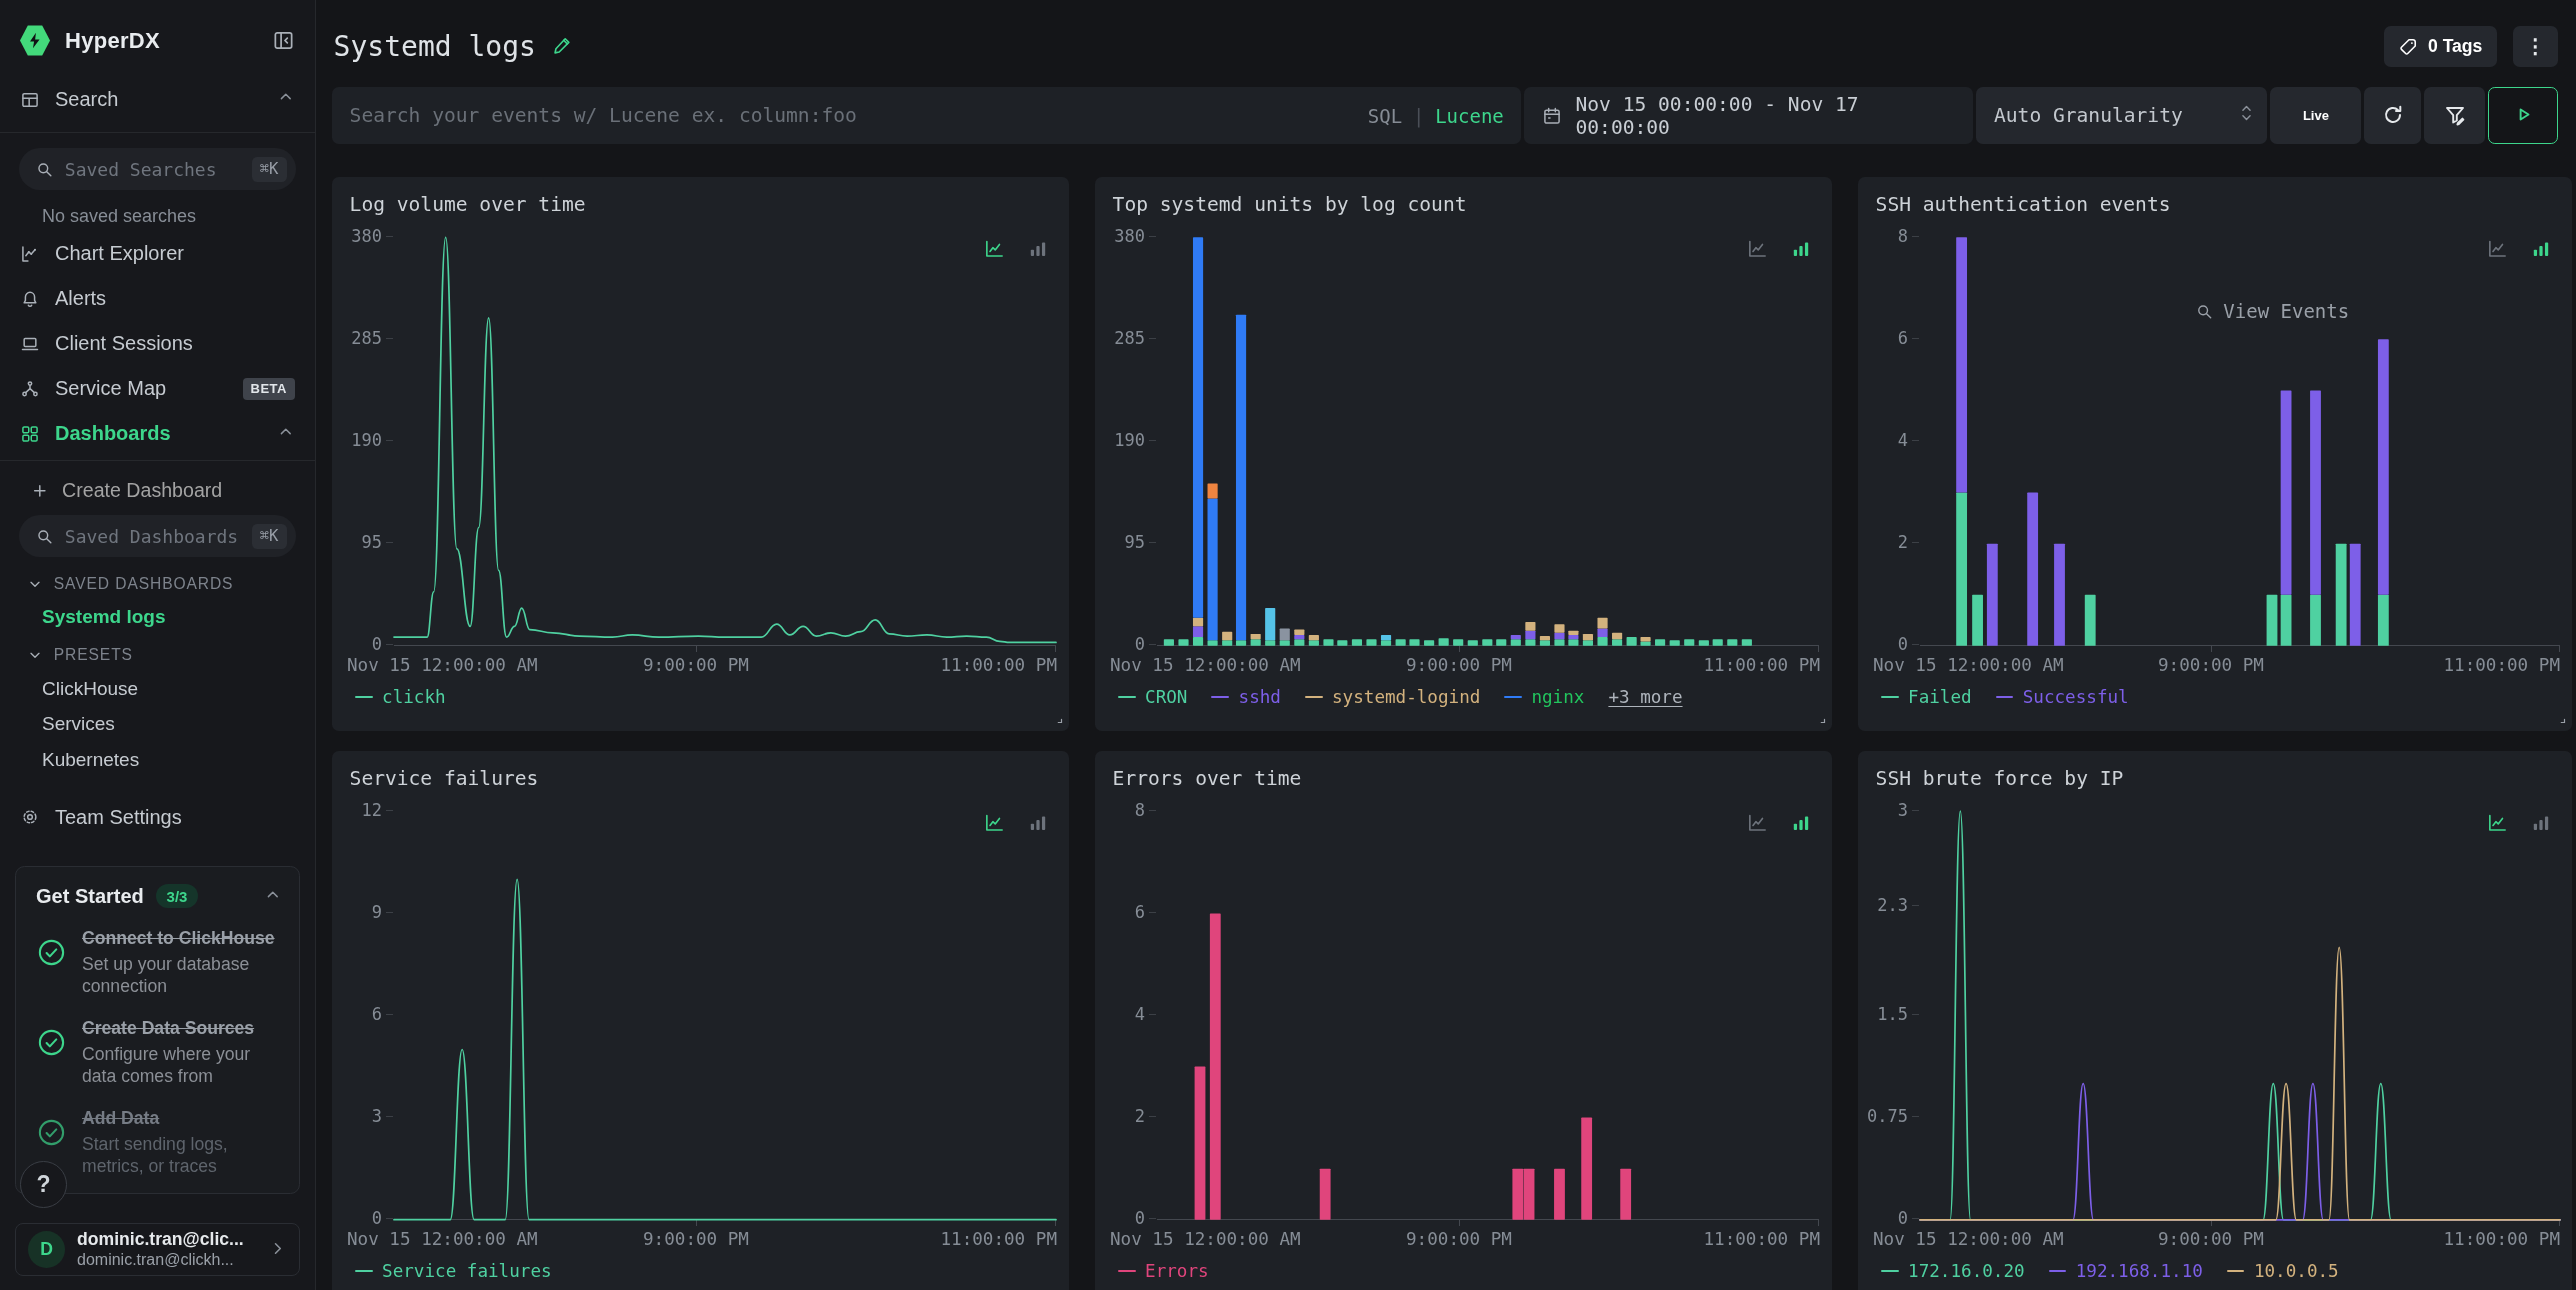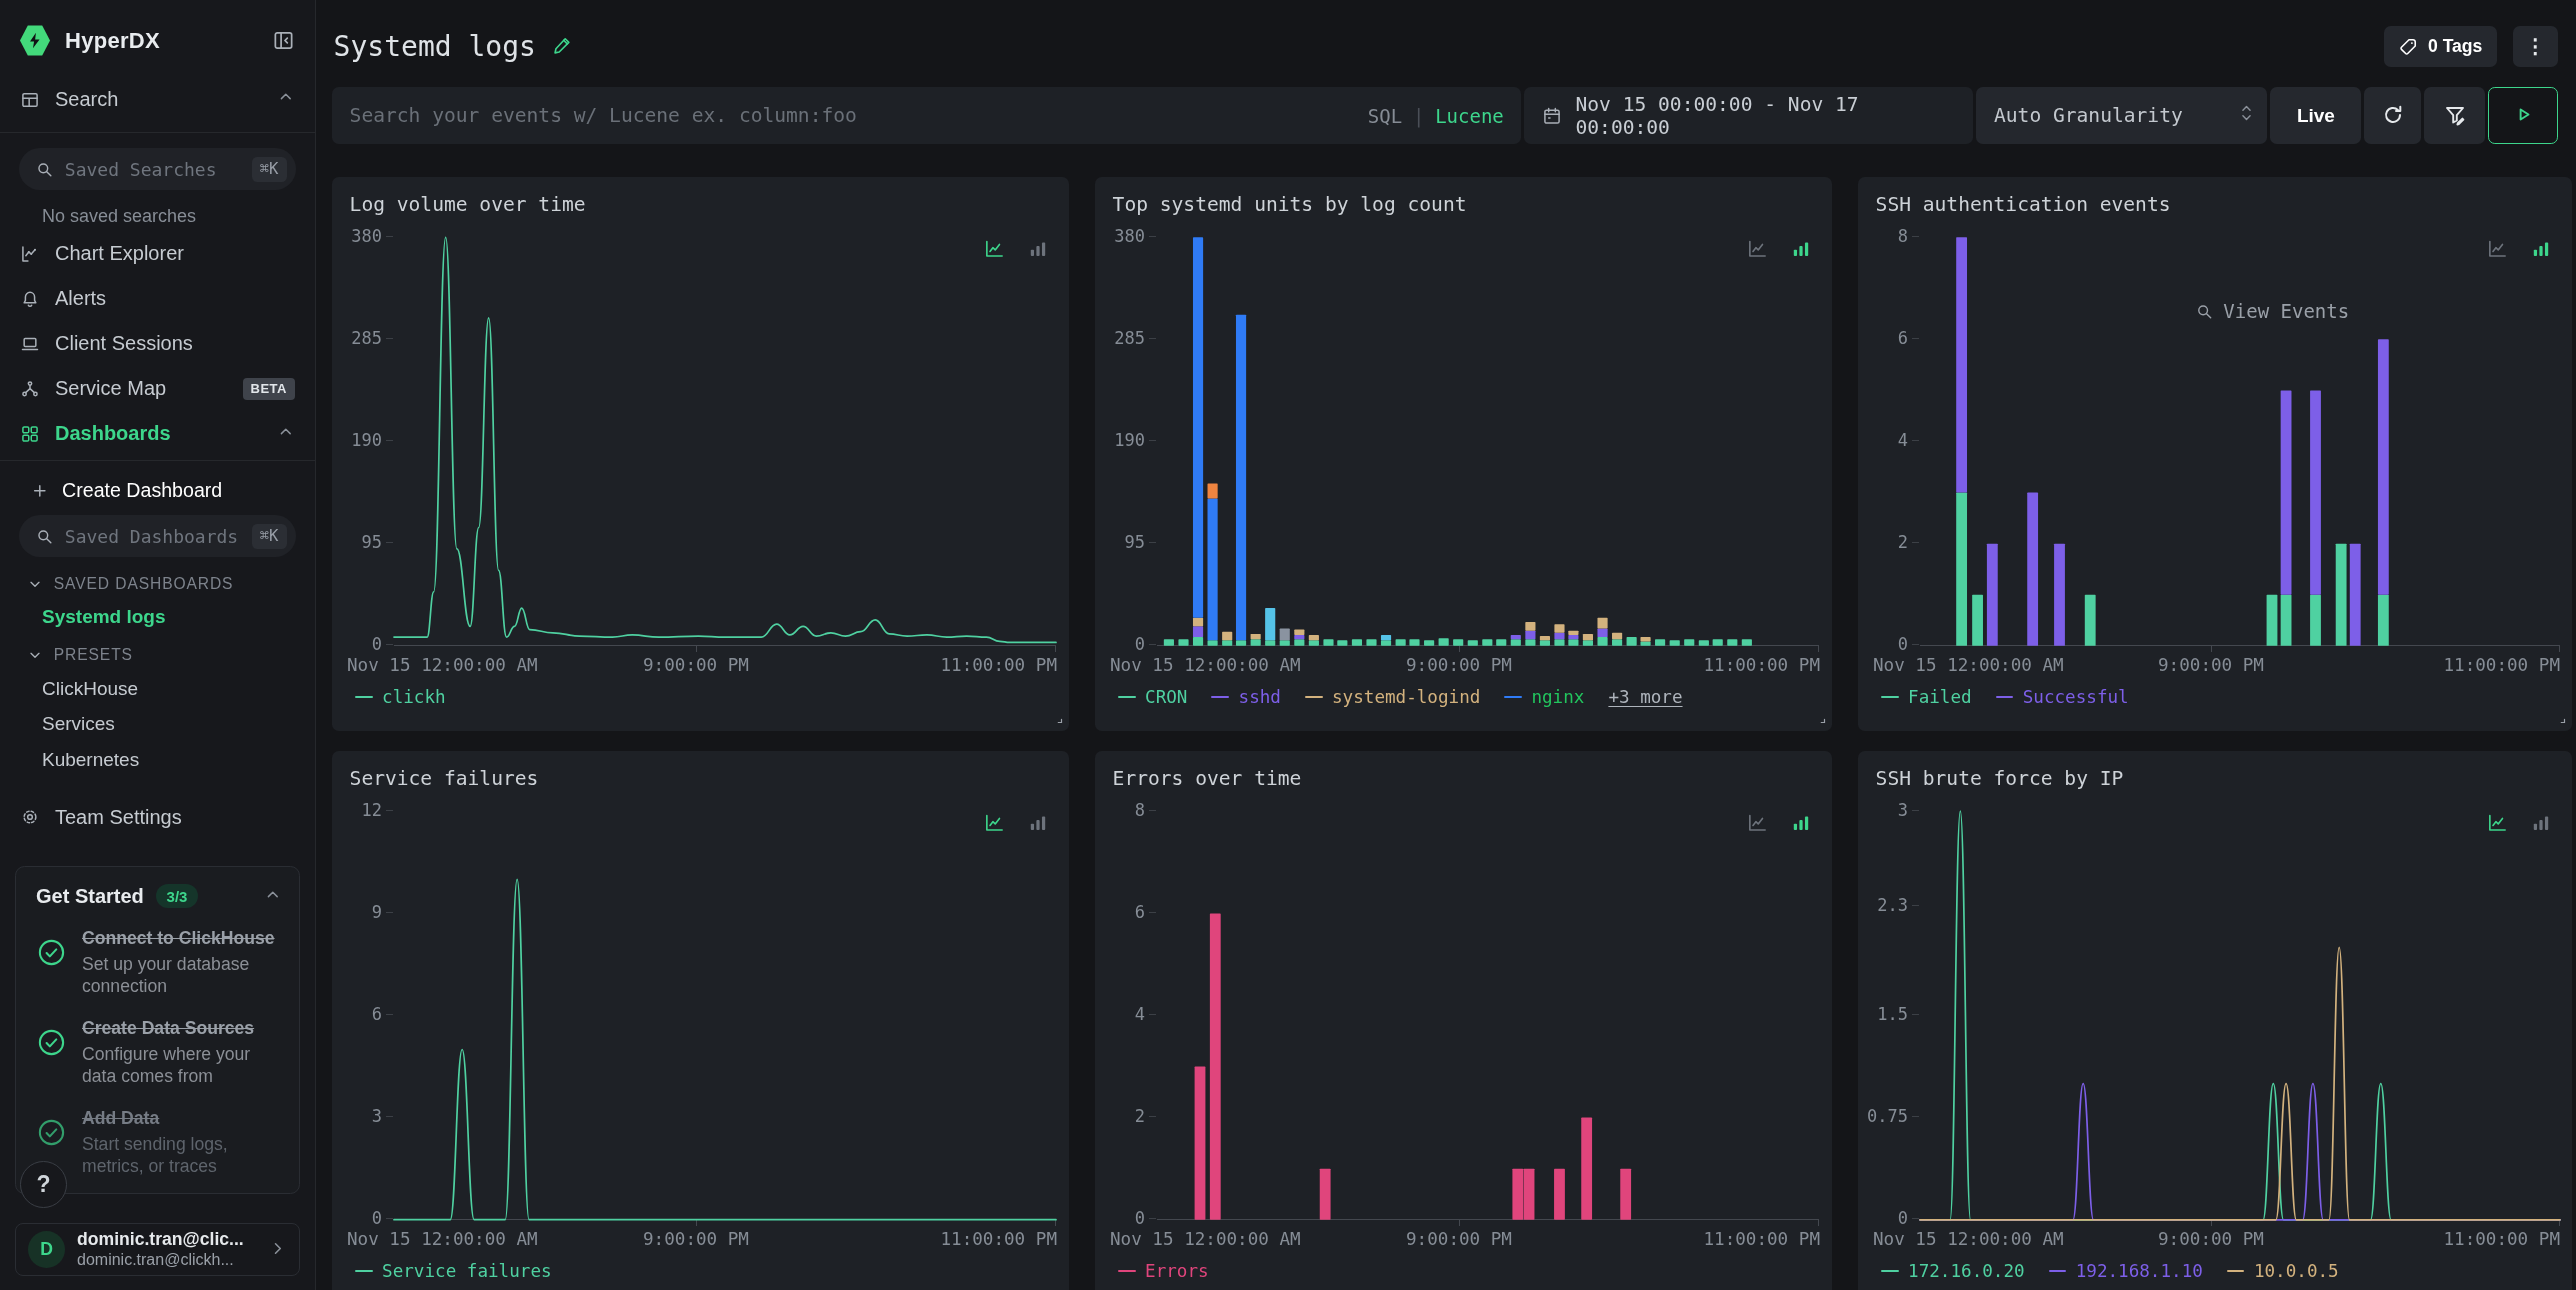--- a/index.html
+++ b/index.html
@@ -21,21 +21,21 @@
   .nav-row.active { color:#3dd68c; }
   .nav-row.active .icon { color:#3dd68c; }
   .divider { height:0.7px; background:#26282c; margin-top:9.5px; }
   .pill { margin:16px 19px 0 19px; height:42px; background:#202227; border-radius:676px; display:flex; align-items:center;
           gap:10.8px; padding:0 9.5px 0 16px; color:#6f757e; }
   .pill .ph { font-size:18px; flex:1; font-family:"DejaVu Sans Mono",monospace; }
   .kbd { background:#2b2e34; color:#979da6; border-radius:5.4px; padding:3.4px 8px; font-size:15.6px; font-family:"DejaVu Sans Mono",monospace; }
   .muted-note { color:#878d96; font-size:18px; padding:16px 0 4px 42px; }
   .badge-beta { margin-left:auto; background:#3f434b; color:#e2e6ea; font-size:13px; font-weight:bold; letter-spacing:0.5px;
                 border-radius:4px; padding:3.4px 8px; }
-  .create-row { display:flex; align-items:center; gap:13.5px; padding:15px 20px 0 31px; font-size:19.6px; color:#ffffff; height:45px; cursor:pointer; }
+  .create-row { display:flex; align-items:center; gap:13.5px; padding:15px 20px 0 31px; font-size:19.6px; color:#a3a3a3; height:45px; cursor:pointer; }
   .sec-head { display:flex; align-items:center; gap:10.8px; padding:17.6px 20px 0 27px; font-size:15.6px; letter-spacing:0.9px; color:#7d838c; }
   .sec-item { padding:13.5px 20px 0 42px; font-size:19px; color:#c6cbd1; cursor:pointer; }
   .sec-item.active { color:#3dd68c; font-weight:bold; }
   .team-row { margin-top:24px; }
 
   .gs-card { margin:26px 15px 0 15px; border:0.7px solid #2a2d33; background:#1a1c20; border-radius:9.5px; padding:17.6px 17.6px 15px 20px; }
   .gs-head { display:flex; align-items:center; gap:12px; }
   .gs-title { font-size:20px; font-weight:bold; color:#e8ebee; }
   .gs-badge { background:#15352a; color:#3dd68c; font-size:15px; font-weight:bold; border-radius:676px; padding:3.4px 10.8px; }
   .gs-head .chev { margin-left:auto; color:#8b919a; }
@@ -73,21 +73,21 @@
   .search-input { flex:1; background:#1e2126; border-radius:6.8px; display:flex; align-items:center; padding:0 17.6px; gap:10.8px; }
   .search-ph { flex:1; font-size:19.6px; color:#6a7078; }
   .sql { font-size:19px; color:#868c95; }
   .bar-sep { font-size:19px; color:#4a4f57; }
   .lucene { font-size:19px; color:#3dd68c; }
   .date-btn { width:449px; background:#1e2126; border-radius:6.8px; display:flex; align-items:center; gap:13.5px;
               padding:0 17.6px; font-size:19.6px; color:#c9ced4; cursor:pointer; }
   .gran-sel { width:291px; background:#24272d; border-radius:6.8px; display:flex; align-items:center;
               padding:0 13.5px 0 17.6px; font-size:19.6px; color:#c3c8ce; cursor:pointer; }
   .gran-sel .chevs { margin-left:auto; color:#8b919a; }
-  .live-btn { width:91px; font-size:19px; font-weight:bold; color:#fff; }
+  .live-btn { width:91px; font-size:13px; font-weight:bold; color:#fff; }
   .sq-btn { width:57px; color:#e6e9ec; }
   .filter-btn { width:61px; color:#e6e9ec; }
   .play-btn { width:70px; background:transparent; border:1.4px solid #3dd68c; border-radius:6.8px; color:#3dd68c; }
 
   
   .grid { position:absolute; left:16px; top:177px; display:grid; grid-template-columns:737px 737px 714px;
           gap:20px 26px; }
   .panel { position:relative; height:554px; background:#1e2126; border-radius:6.8px; overflow:hidden; }
   .panel-title { position:absolute; left:17.6px; top:16px; font-size:19.6px; color:#ced3d8; font-weight:normal; }
   .views { position:absolute; right:19px; top:61px; display:flex; gap:17.6px; }

